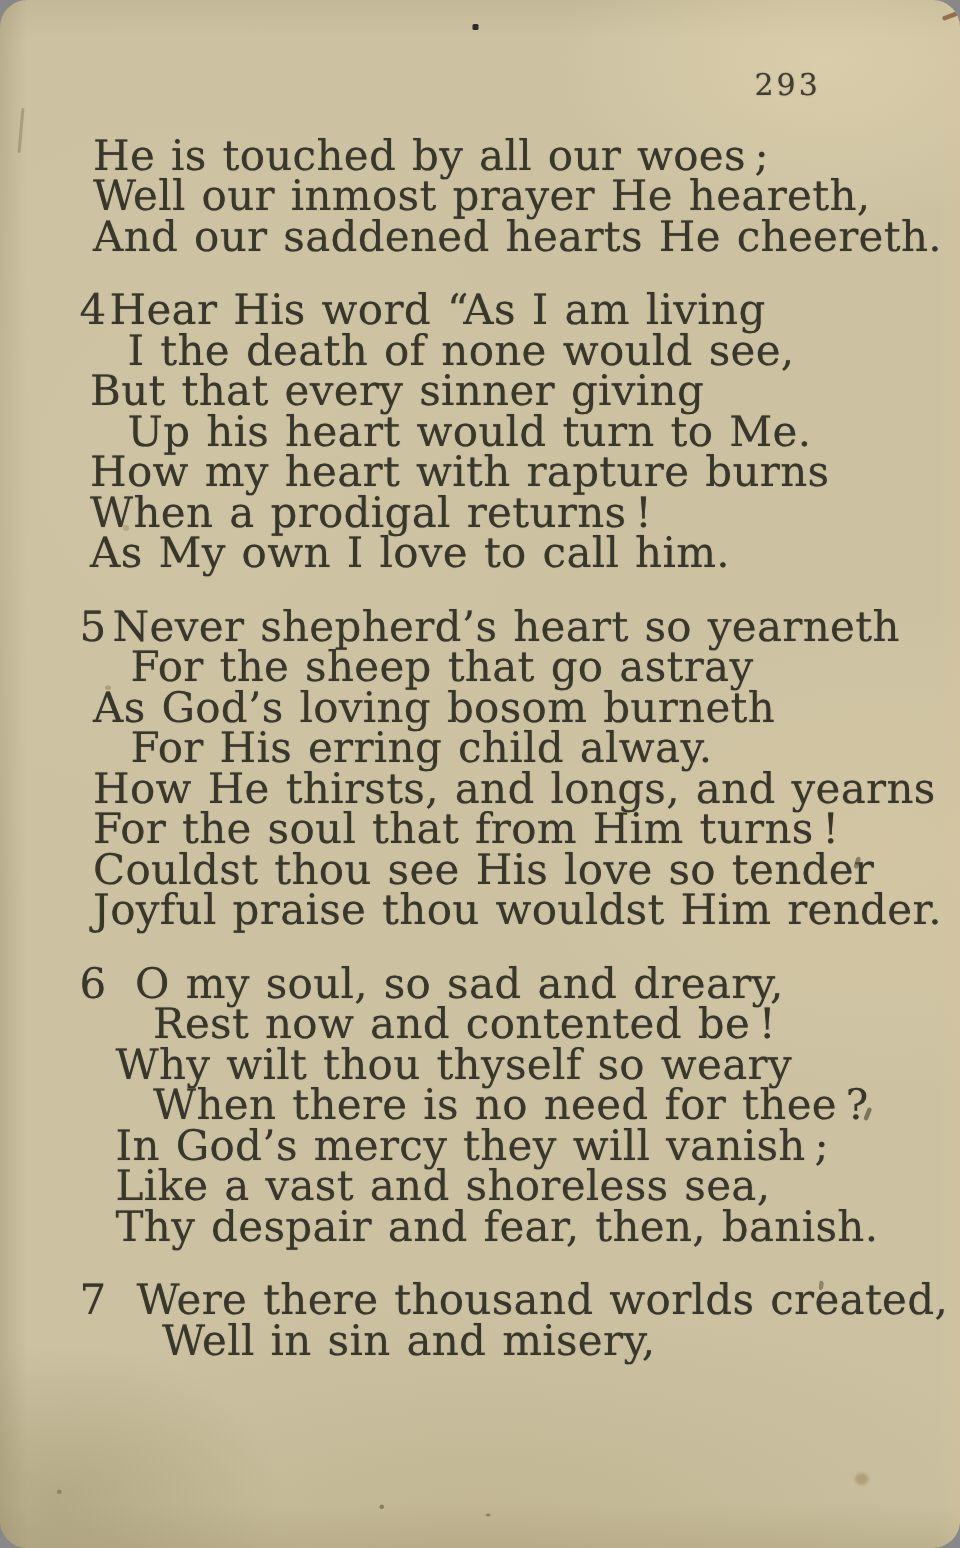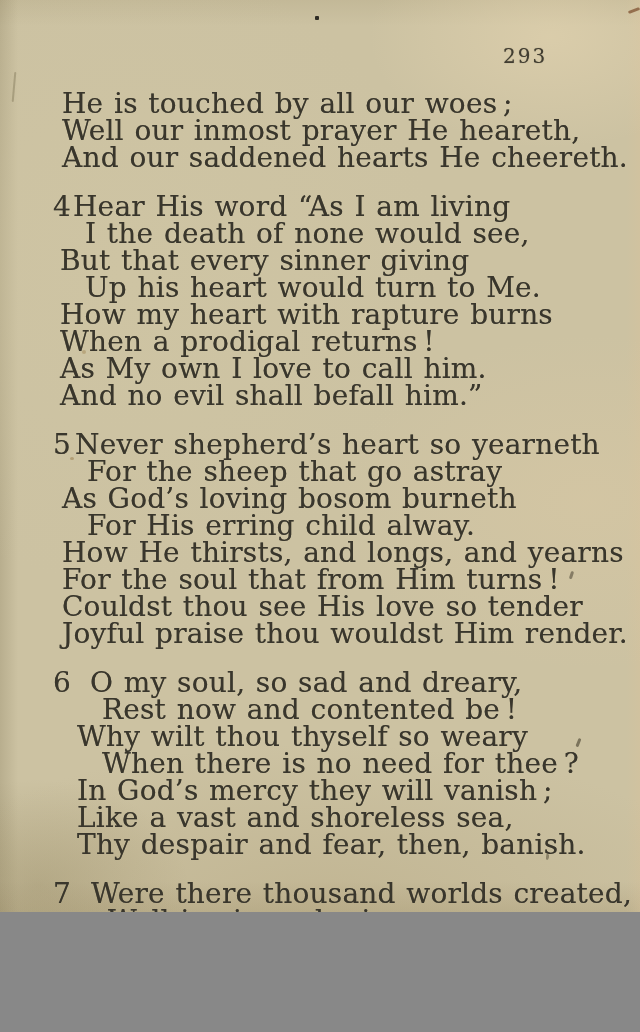--- a/index.html
+++ b/index.html
@@ -1,32 +1,33 @@
 <!DOCTYPE html>
 <html><head>
 <meta charset="utf-8">
 <style>
   html,body{margin:0;padding:0;background:#888;}
   .page{
     position:relative;
-    width:640px;height:912px;
+    width:640px;height:1032px;
     overflow:hidden;
     background-color:#ccc2a2;
     background-image:
       radial-gradient(ellipse 260px 160px at 86% 4%,  rgba(229,213,177,.55), transparent 70%),
       radial-gradient(ellipse 420px 420px at 20% 30%, rgba(208,198,164,.50), transparent 75%),
       radial-gradient(ellipse 360px 240px at 92% 55%, rgba(219,201,164,.45), transparent 70%),
       radial-gradient(ellipse 520px 200px at 50% 99%, rgba(168,152,112,.30), transparent 80%),
       radial-gradient(ellipse 200px 140px at 6% 97%,  rgba(138,126,88,.35),  transparent 75%),
       linear-gradient(90deg,  rgba(105,94,62,.20),  rgba(105,94,62,0) 18px),
       linear-gradient(270deg, rgba(214,194,156,.45),rgba(214,194,156,0) 14px),
       linear-gradient(180deg, rgba(130,116,78,.12), rgba(130,116,78,0) 26px),
       linear-gradient(0deg,   rgba(125,110,72,.18), rgba(125,110,72,0) 30px);
     font-family:"DejaVu Serif", serif;
     color:#39362c;
+    border-radius:18px;
   }
   .page-number{
     position:absolute;top:44px;left:503px;
     font-size:20px;letter-spacing:2px;color:#413d31;
     text-shadow:0 0 1px rgba(65,61,49,.45);
   }
   .content{
     position:absolute;left:51px;top:90px;right:22px;
     font-size:28px;line-height:27px;
     letter-spacing:.2px;word-spacing:1.5px;
@@ -78,21 +79,20 @@
         <div class="verse stanza">
           <span class="vnum">4</span>
           <div class="vlines">
             <p class="line first">Hear His word “As I am living</p>
             <p class="line ind1">I the death of none would see,</p>
             <p class="line">But that every sinner giving</p>
             <p class="line ind1">Up his heart would turn to Me.</p>
             <p class="line">How my heart with rapture burns</p>
             <p class="line">When a prodigal returns !</p>
             <p class="line">As My own I love to call him.</p>
-            <p class="line">And no evil shall befall him.”</p>
           </div>
         </div>
         <div class="verse stanza">
           <span class="vnum">5</span>
           <div class="vlines">
             <p class="line first">Never shepherd’s heart so yearneth</p>
             <p class="line ind1">For the sheep that go astray</p>
             <p class="line">As God’s loving bosom burneth</p>
             <p class="line ind1">For His erring child alway.</p>
             <p class="line">How He thirsts, and longs, and yearns</p>

